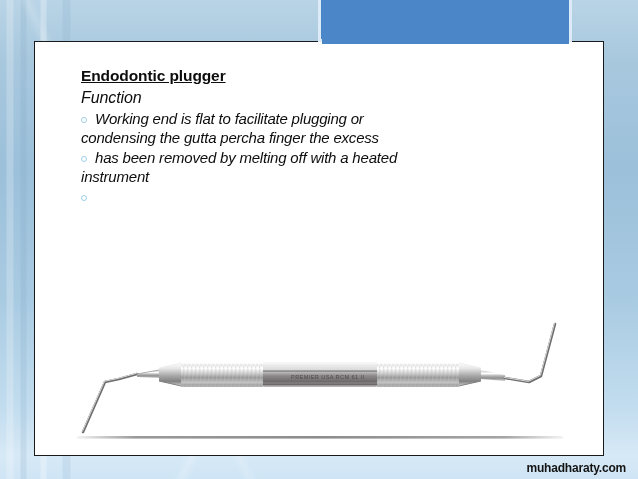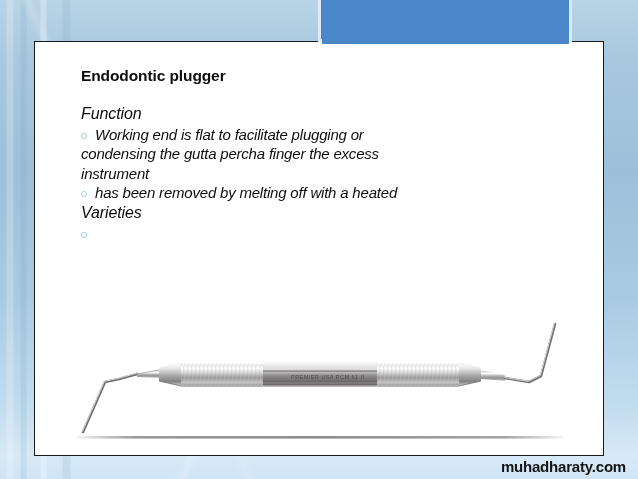--- a/index.html
+++ b/index.html
@@ -109,21 +109,22 @@
   }
   .line {
     position: relative;
     line-height: 1.30;
     white-space: nowrap;
   }
   .title-line {
     font-size: 15.5px;
     font-weight: bold;
     letter-spacing: -0.1px;
-    margin-bottom: 18px;
+    margin-bottom: 2px;
+    text-decoration: underline;
   }
   .sub-line {
     font-size: 16px;
     font-style: italic;
     letter-spacing: -0.1px;
   }
   .body-line {
     font-size: 15px;
     font-style: italic;
     letter-spacing: -0.2px;
@@ -154,21 +155,21 @@
     width: 522px;
     height: 130px;
   }
   #instrument-svg { display: block; }
 
   
   #footer-watermark {
     position: absolute;
     right: 12px;
     bottom: 4px;
-    font-size: 15px;
+    font-size: 12px;
     font-weight: bold;
     color: #141414;
     letter-spacing: -0.2px;
     z-index: 6;
   }
 </style>
 </head>
 <body>
 
 <div id="slide-background">
@@ -184,28 +185,27 @@
 
       <div class="line sub-line">Function</div>
 
       <div class="line body-line bulleted">
         <span class="bullet-dot"></span>
         <span>Working end is flat to facilitate plugging or</span>
       </div>
 
       <div class="line body-line cont">condensing the gutta percha finger the excess</div>
 
-      <div class="line body-line cont">instrument</div>
-
       <div class="line body-line bulleted">
         <span class="bullet-dot"></span>
         <span>has been removed by melting off with a heated</span>
       </div>
 
-      <div class="line sub-line">Varieties</div>
+      <div class="line body-line cont">instrument</div>
+
 
 
       <div class="line body-line bulleted">
         <span class="bullet-dot"></span>
       </div>
 
     </div>
 
     <div id="instrument-figure">
       <svg id="instrument-svg" width="522" height="130" viewBox="0 0 522 130" xmlns="http://www.w3.org/2000/svg">

